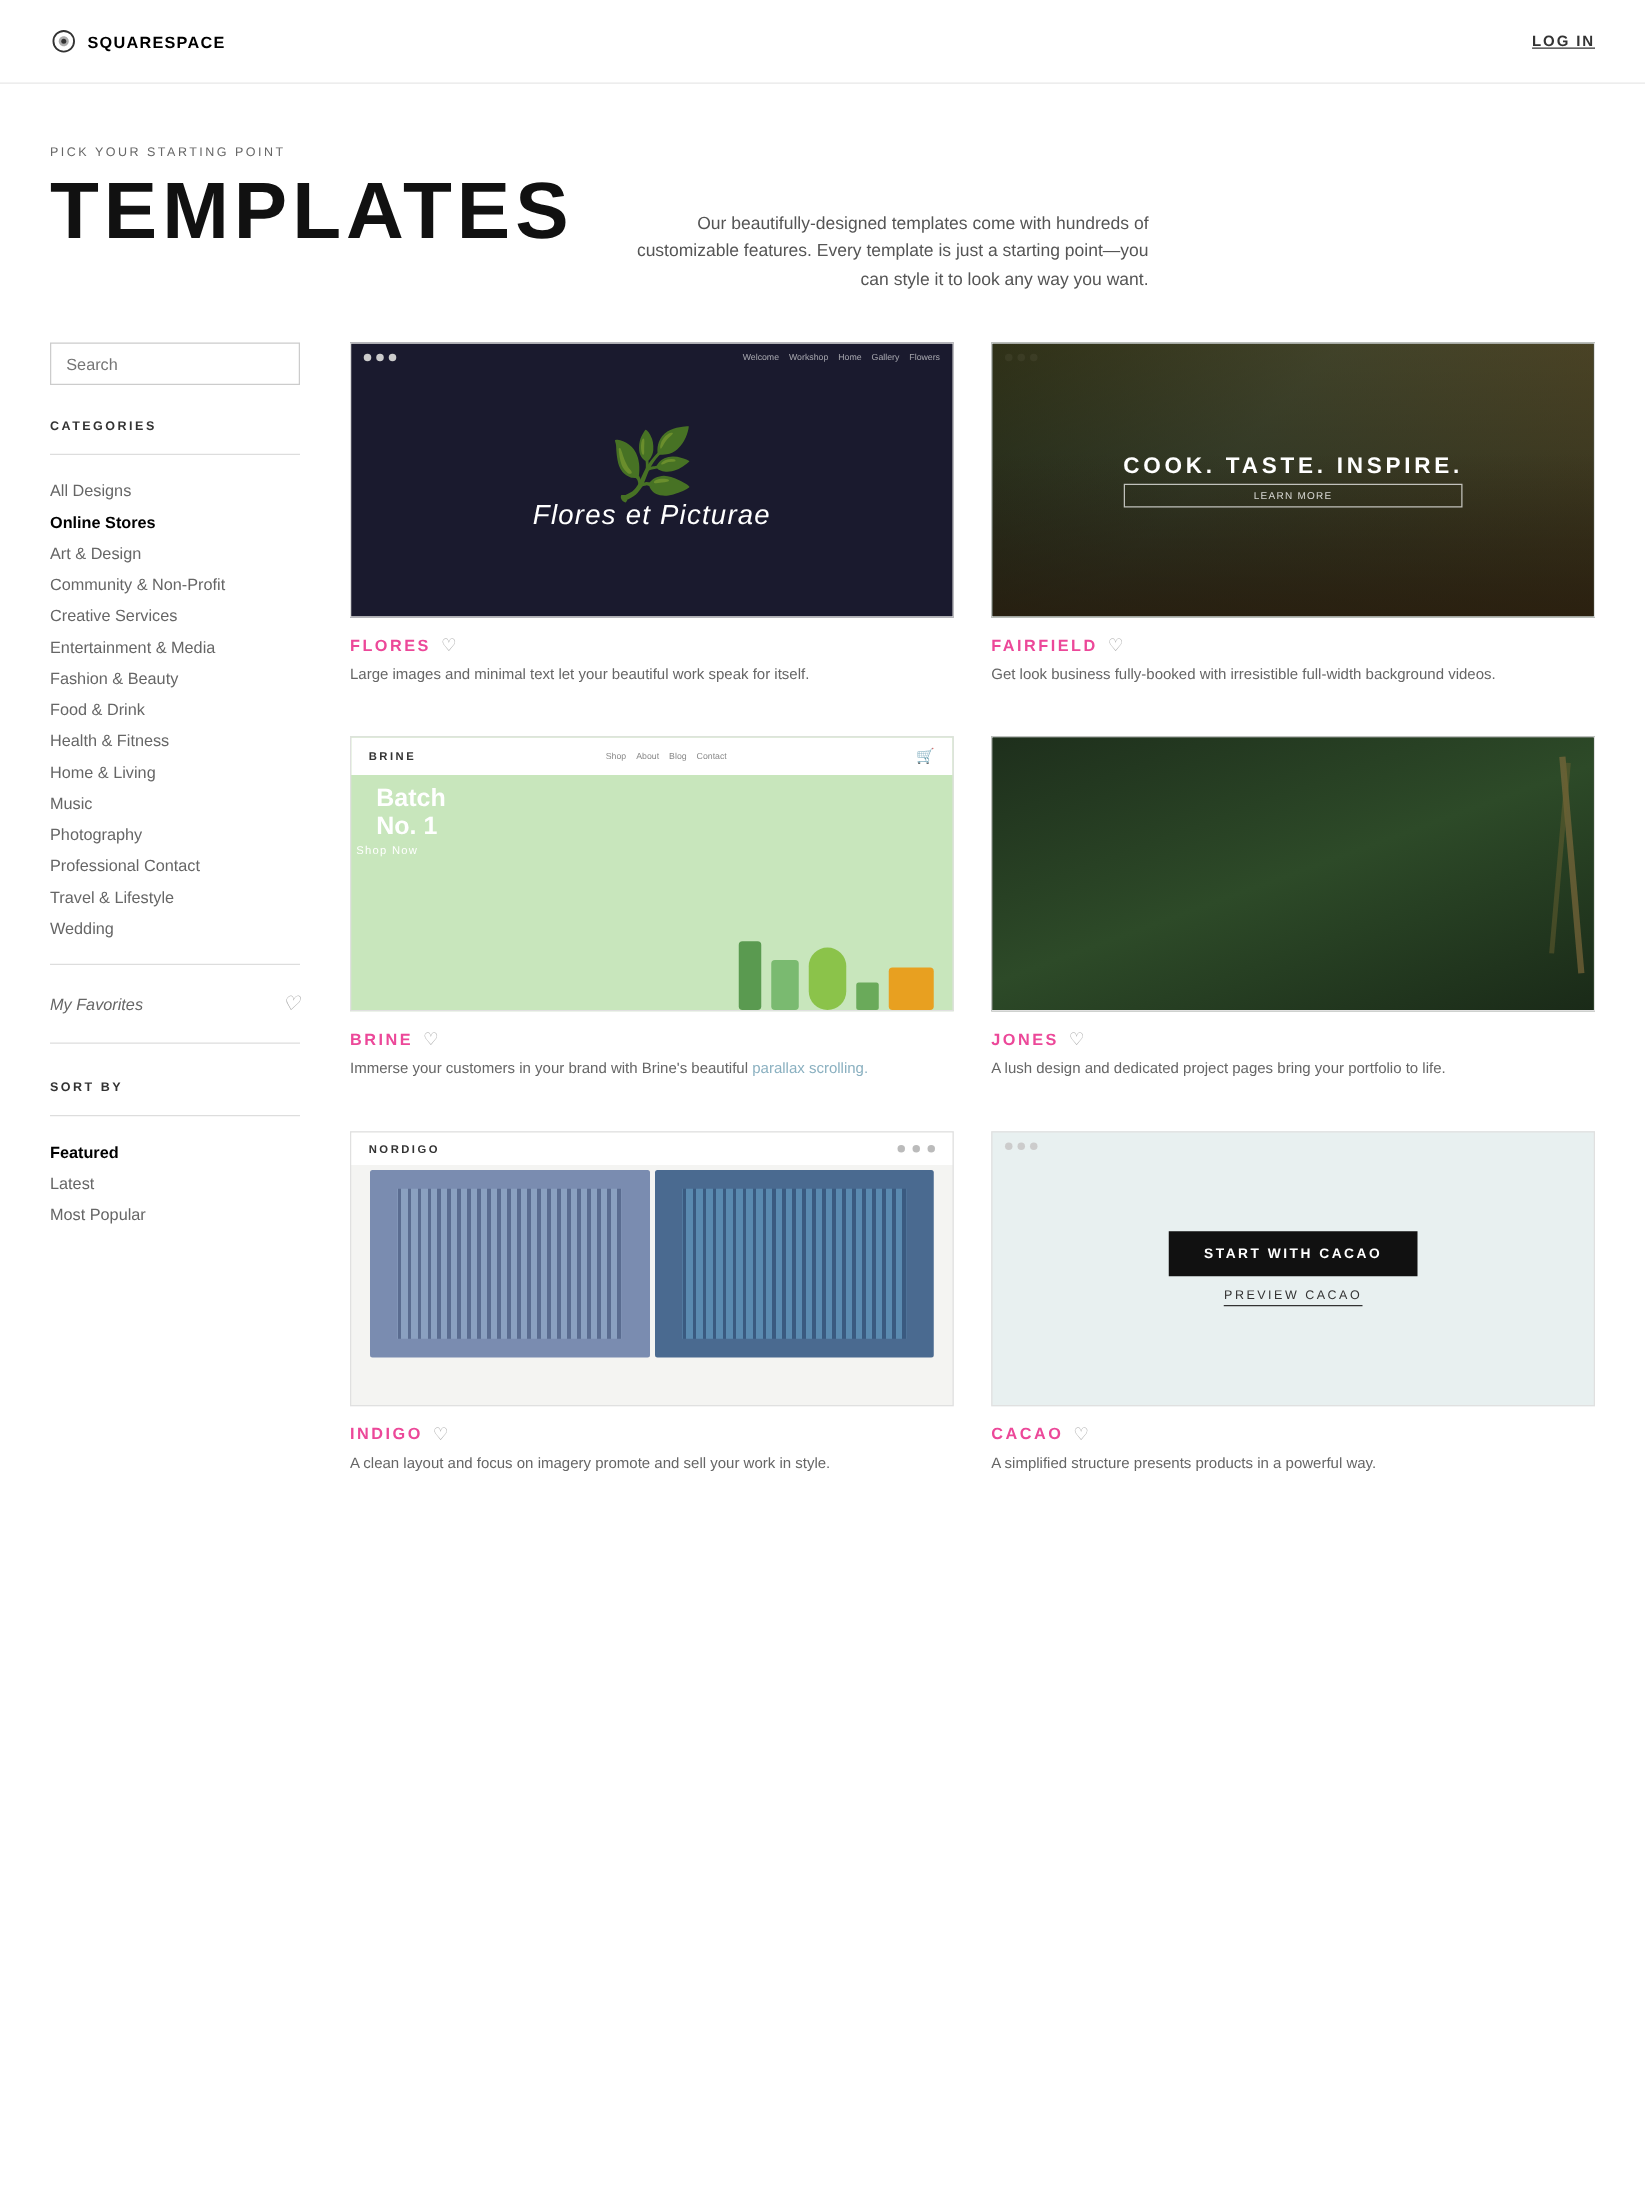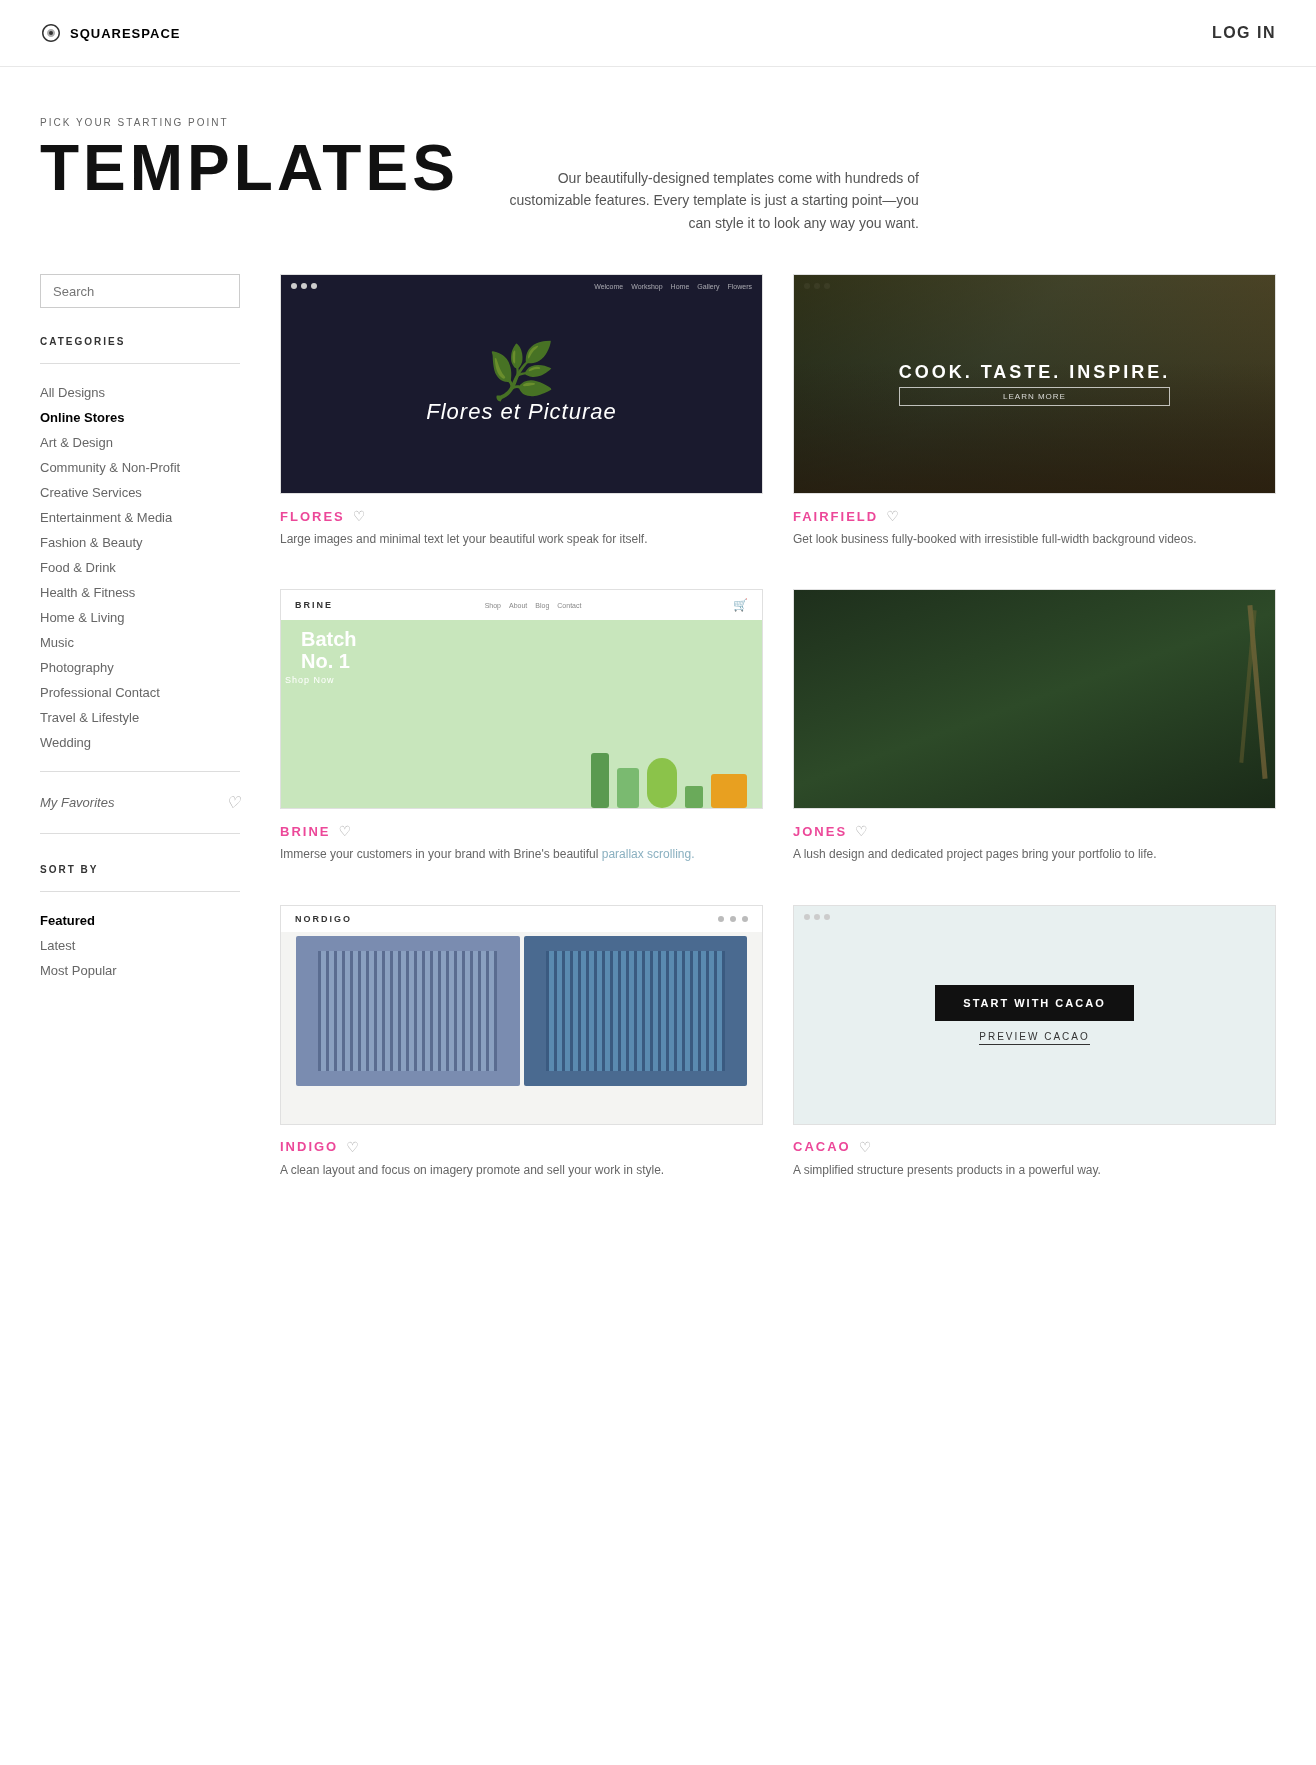--- a/index.html
+++ b/index.html
@@ -22,28 +22,29 @@
       letter-spacing: 1px;
       text-transform: uppercase;
       color: #000;
       text-align: right;
     }
     .logo-icon {
       width: 22px;
       height: 22px;
     }
     .login-btn {
-      font-size: 16px;
+      font-size: 12px;
       letter-spacing: 1.5px;
       text-transform: uppercase;
       font-weight: 600;
       color: #333;
       background: none;
       border: none;
       cursor: pointer;
+      text-decoration: underline;
     }
 
     
     .hero {
       display: flex;
       align-items: flex-start;
       padding: 50px 40px 40px;
       gap: 40px;
     }
     .hero-left { flex: 0 0 auto; }

